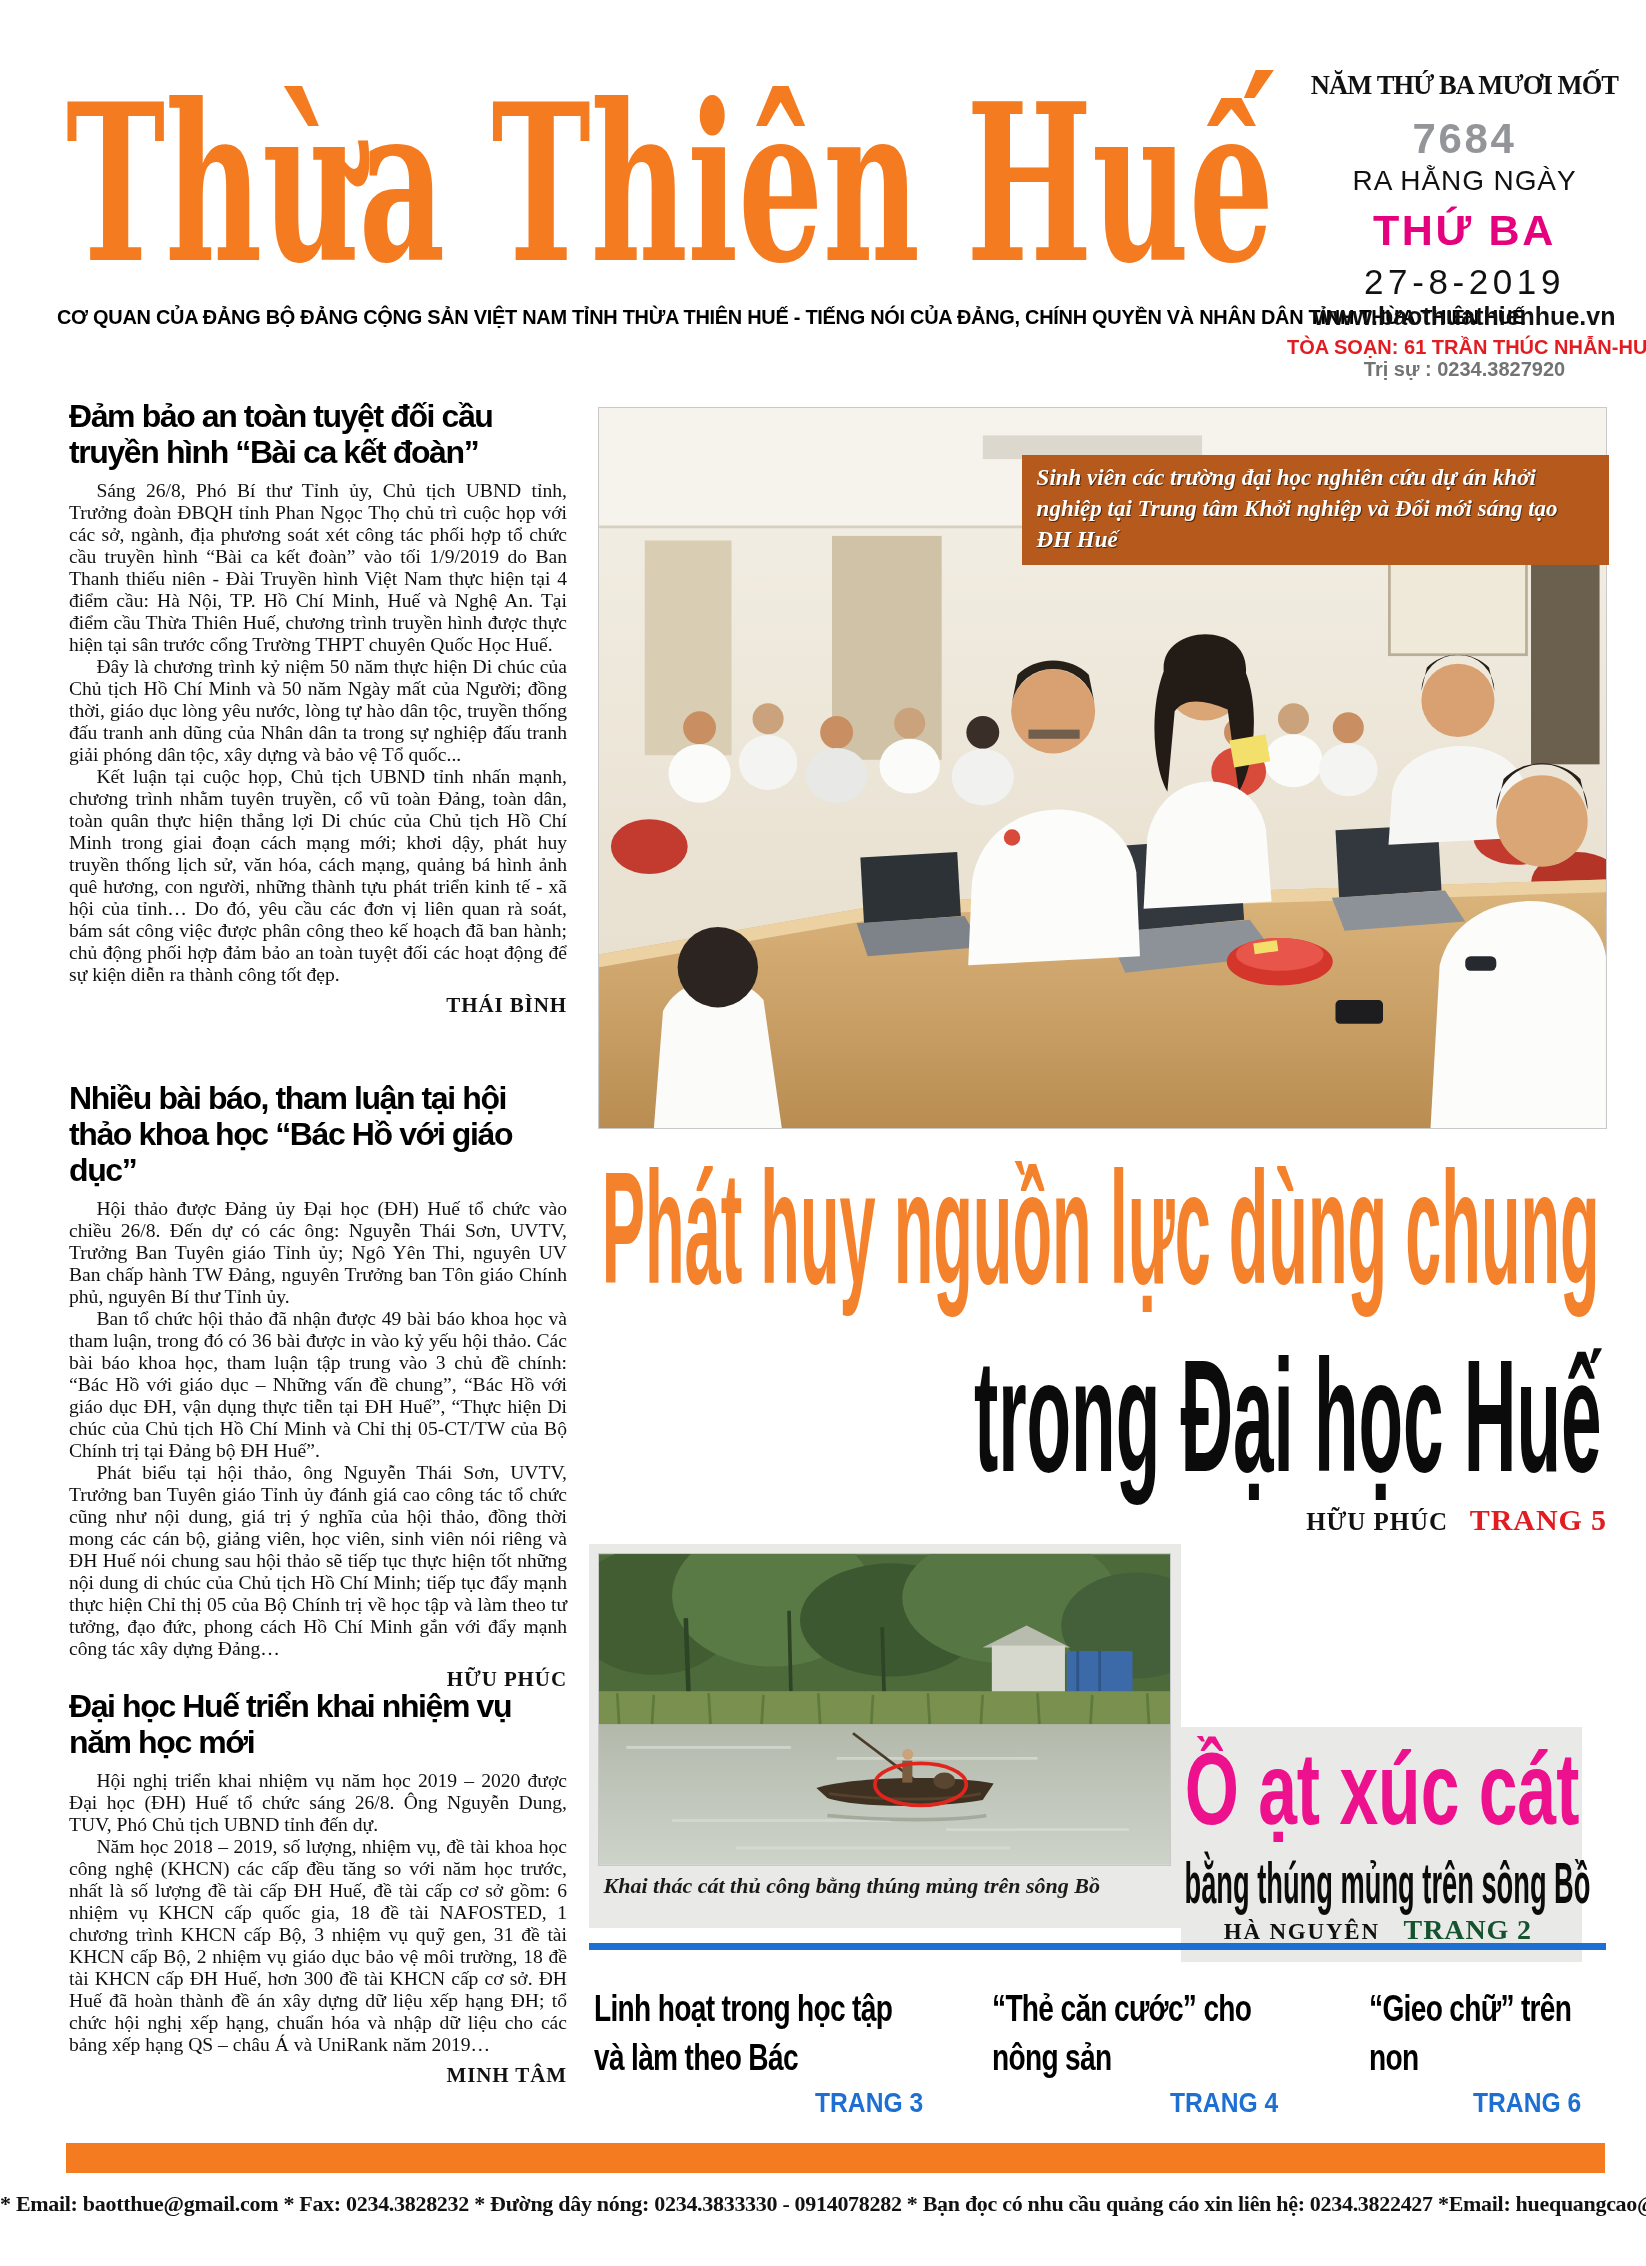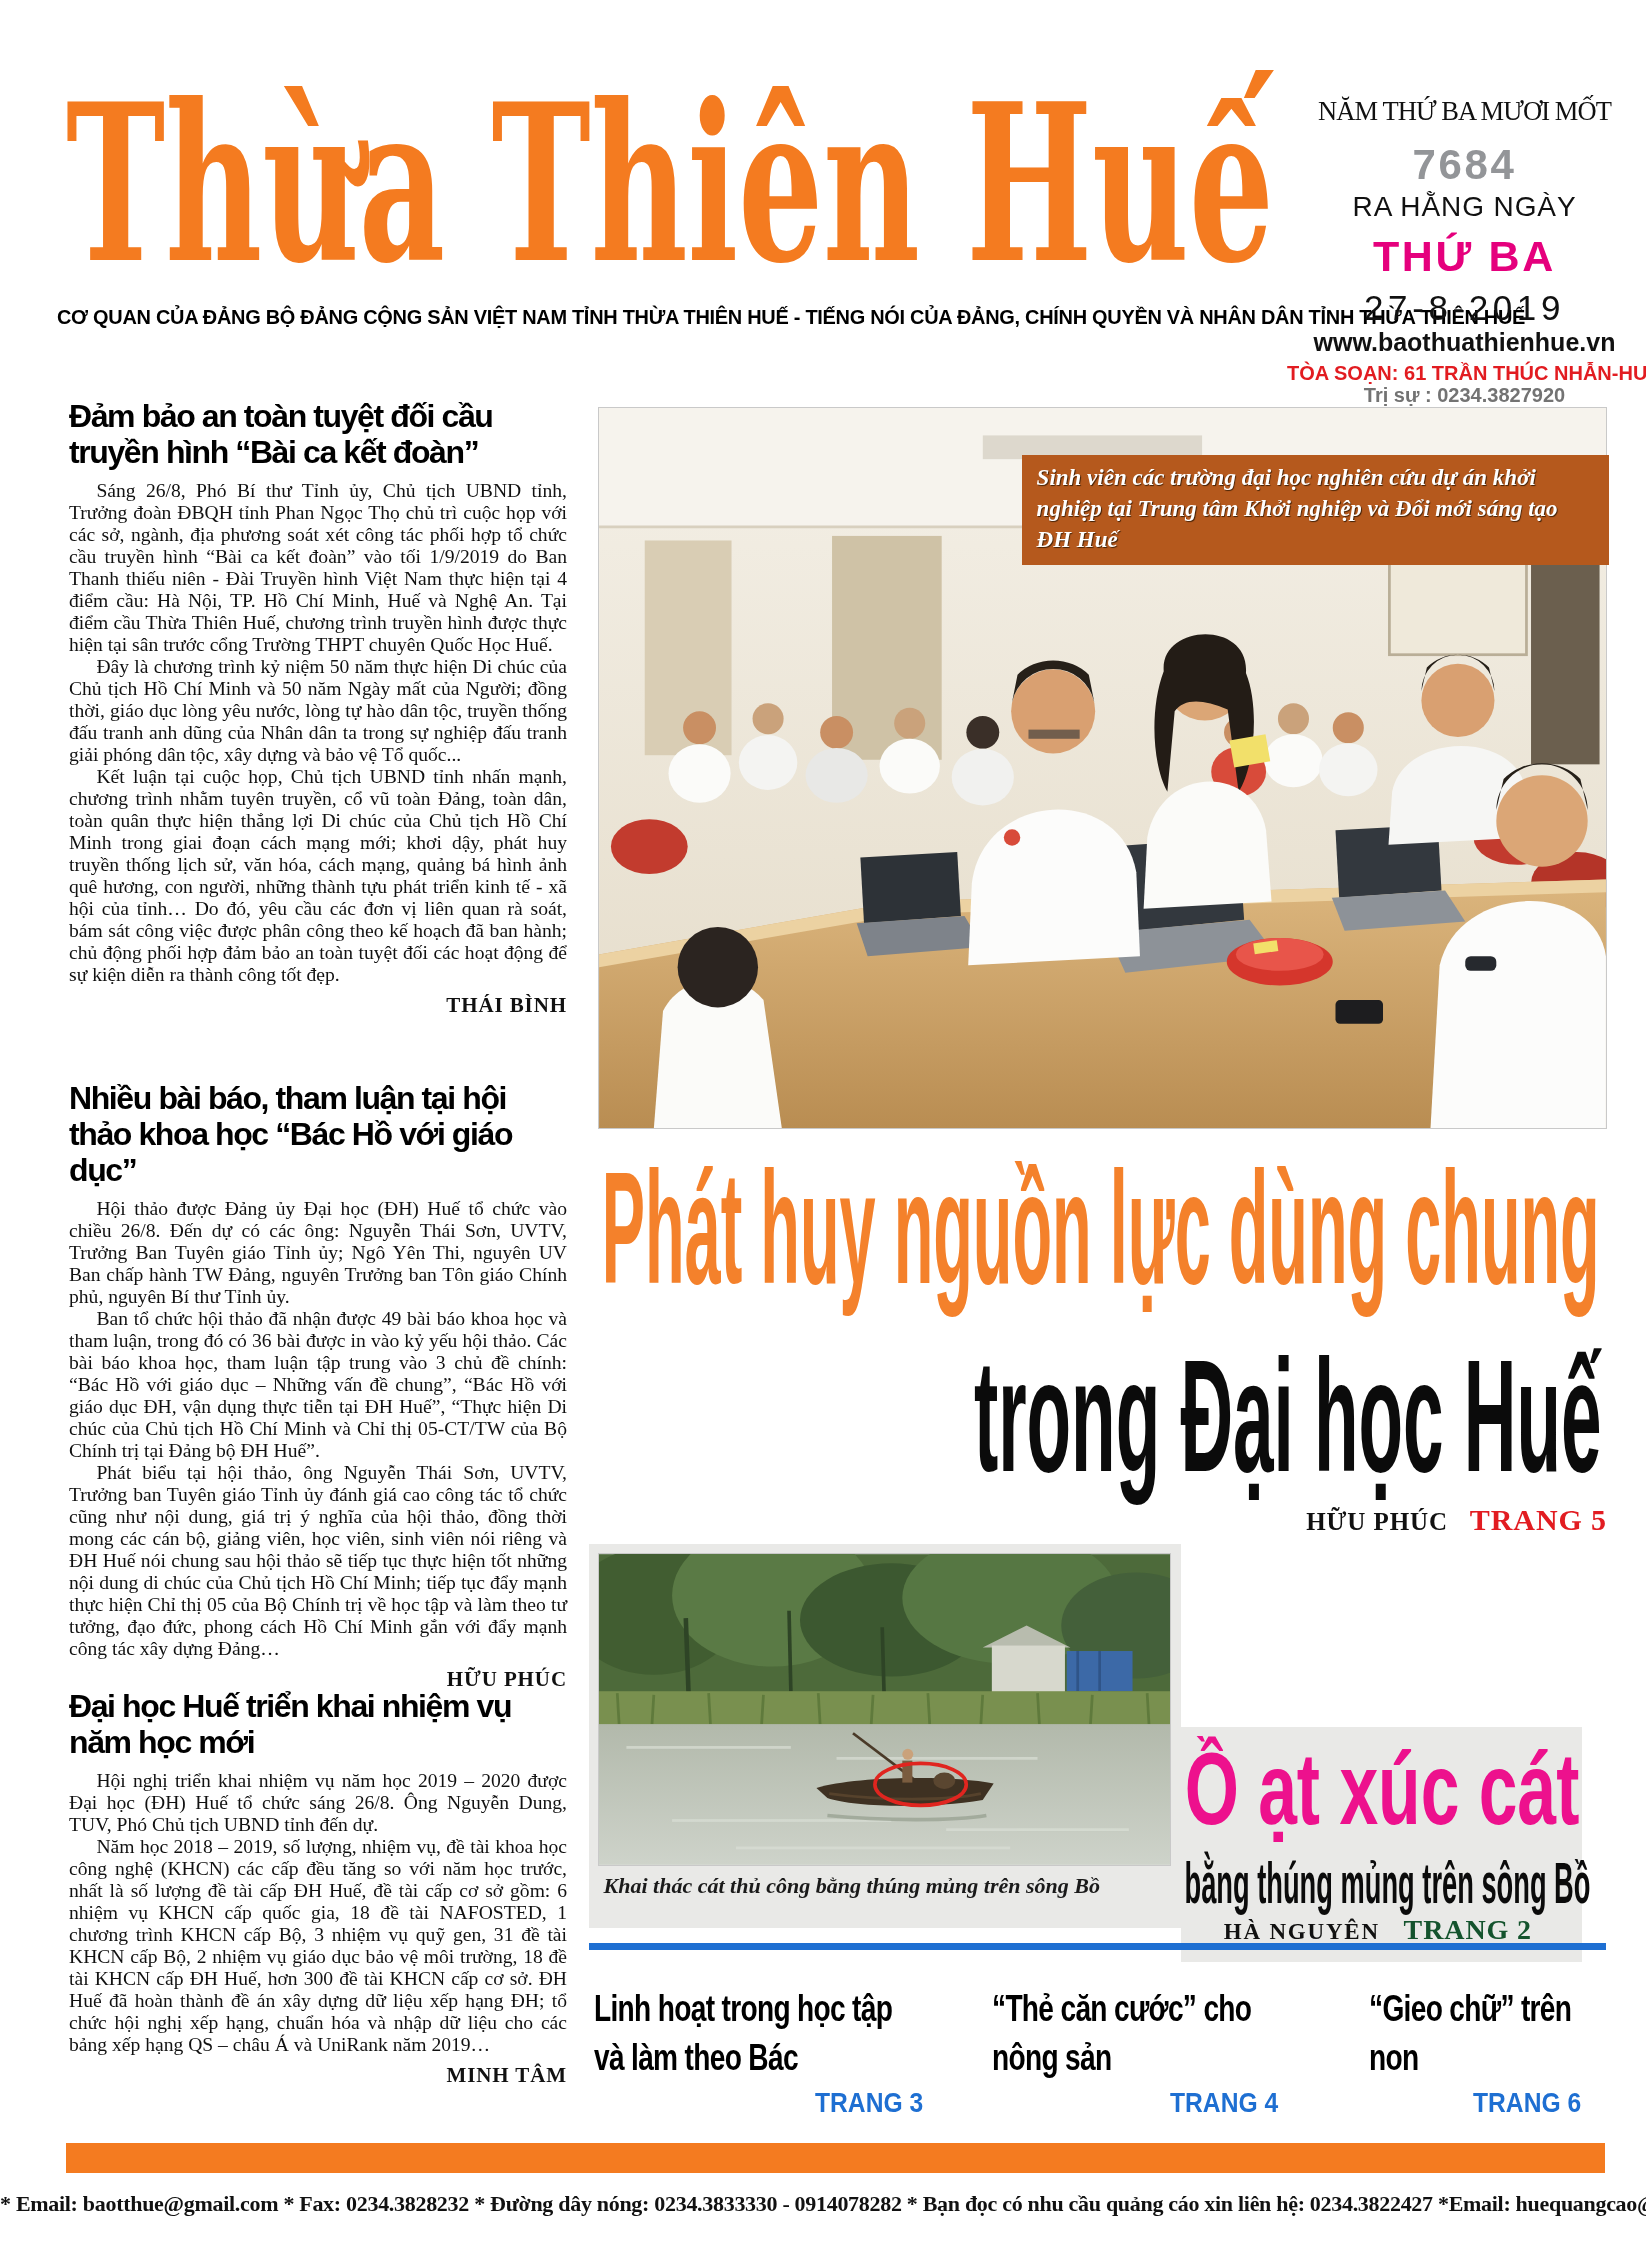--- a/index.html
+++ b/index.html
@@ -6,21 +6,21 @@
   .page{position:relative;width:1647px;height:2267px;margin:0 auto;background:#ffffff;
         font-family:"Liberation Serif",serif;color:#111;overflow:hidden;}
   .abs{position:absolute;}
 
   
   .masthead-svg text{font-family:"DejaVu Serif",serif;font-weight:bold;fill:#f47b20;}
   .tagline{left:57px;top:305px;width:1371px;font-family:"Liberation Sans",sans-serif;
            font-weight:bold;font-size:21px;letter-spacing:-0.3px;white-space:nowrap;
            transform:scaleX(0.95);transform-origin:left top;color:#000;}
   .issuebox{left:1287px;top:71px;width:355px;text-align:center;line-height:1.1;}
-  .issue-year{font-family:"Liberation Serif",serif;font-weight:normal;font-size:26.5px;letter-spacing:-0.9px;margin-top:26px;}
+  .issue-year{font-family:"Liberation Serif",serif;font-weight:bold;font-size:26.5px;letter-spacing:-0.9px;}
   .issue-number{font-family:"Liberation Sans",sans-serif;font-weight:bold;font-size:42px;
                 color:#939598;letter-spacing:2.7px;margin-top:16px;}
   .issue-freq{font-family:"Liberation Sans",sans-serif;font-size:28px;margin-top:3.7px;letter-spacing:0.9px;}
   .issue-weekday{font-family:"Liberation Sans",sans-serif;font-weight:bold;font-size:43px;
                  color:#e5007d;letter-spacing:2.7px;margin-top:10px;}
   .issue-date{font-family:"Liberation Sans",sans-serif;font-size:35px;letter-spacing:4.6px;margin-top:9.1px;}
   .issue-web{font-family:"Liberation Sans",sans-serif;font-weight:bold;font-size:25px;margin-top:1px;}
   .issue-address{font-family:"Liberation Sans",sans-serif;font-weight:bold;font-size:20px;
                  color:#e21c21;margin-top:5.5px;white-space:nowrap;}
   .issue-phone{font-family:"Liberation Sans",sans-serif;font-weight:bold;font-size:20px;color:#737373;}

